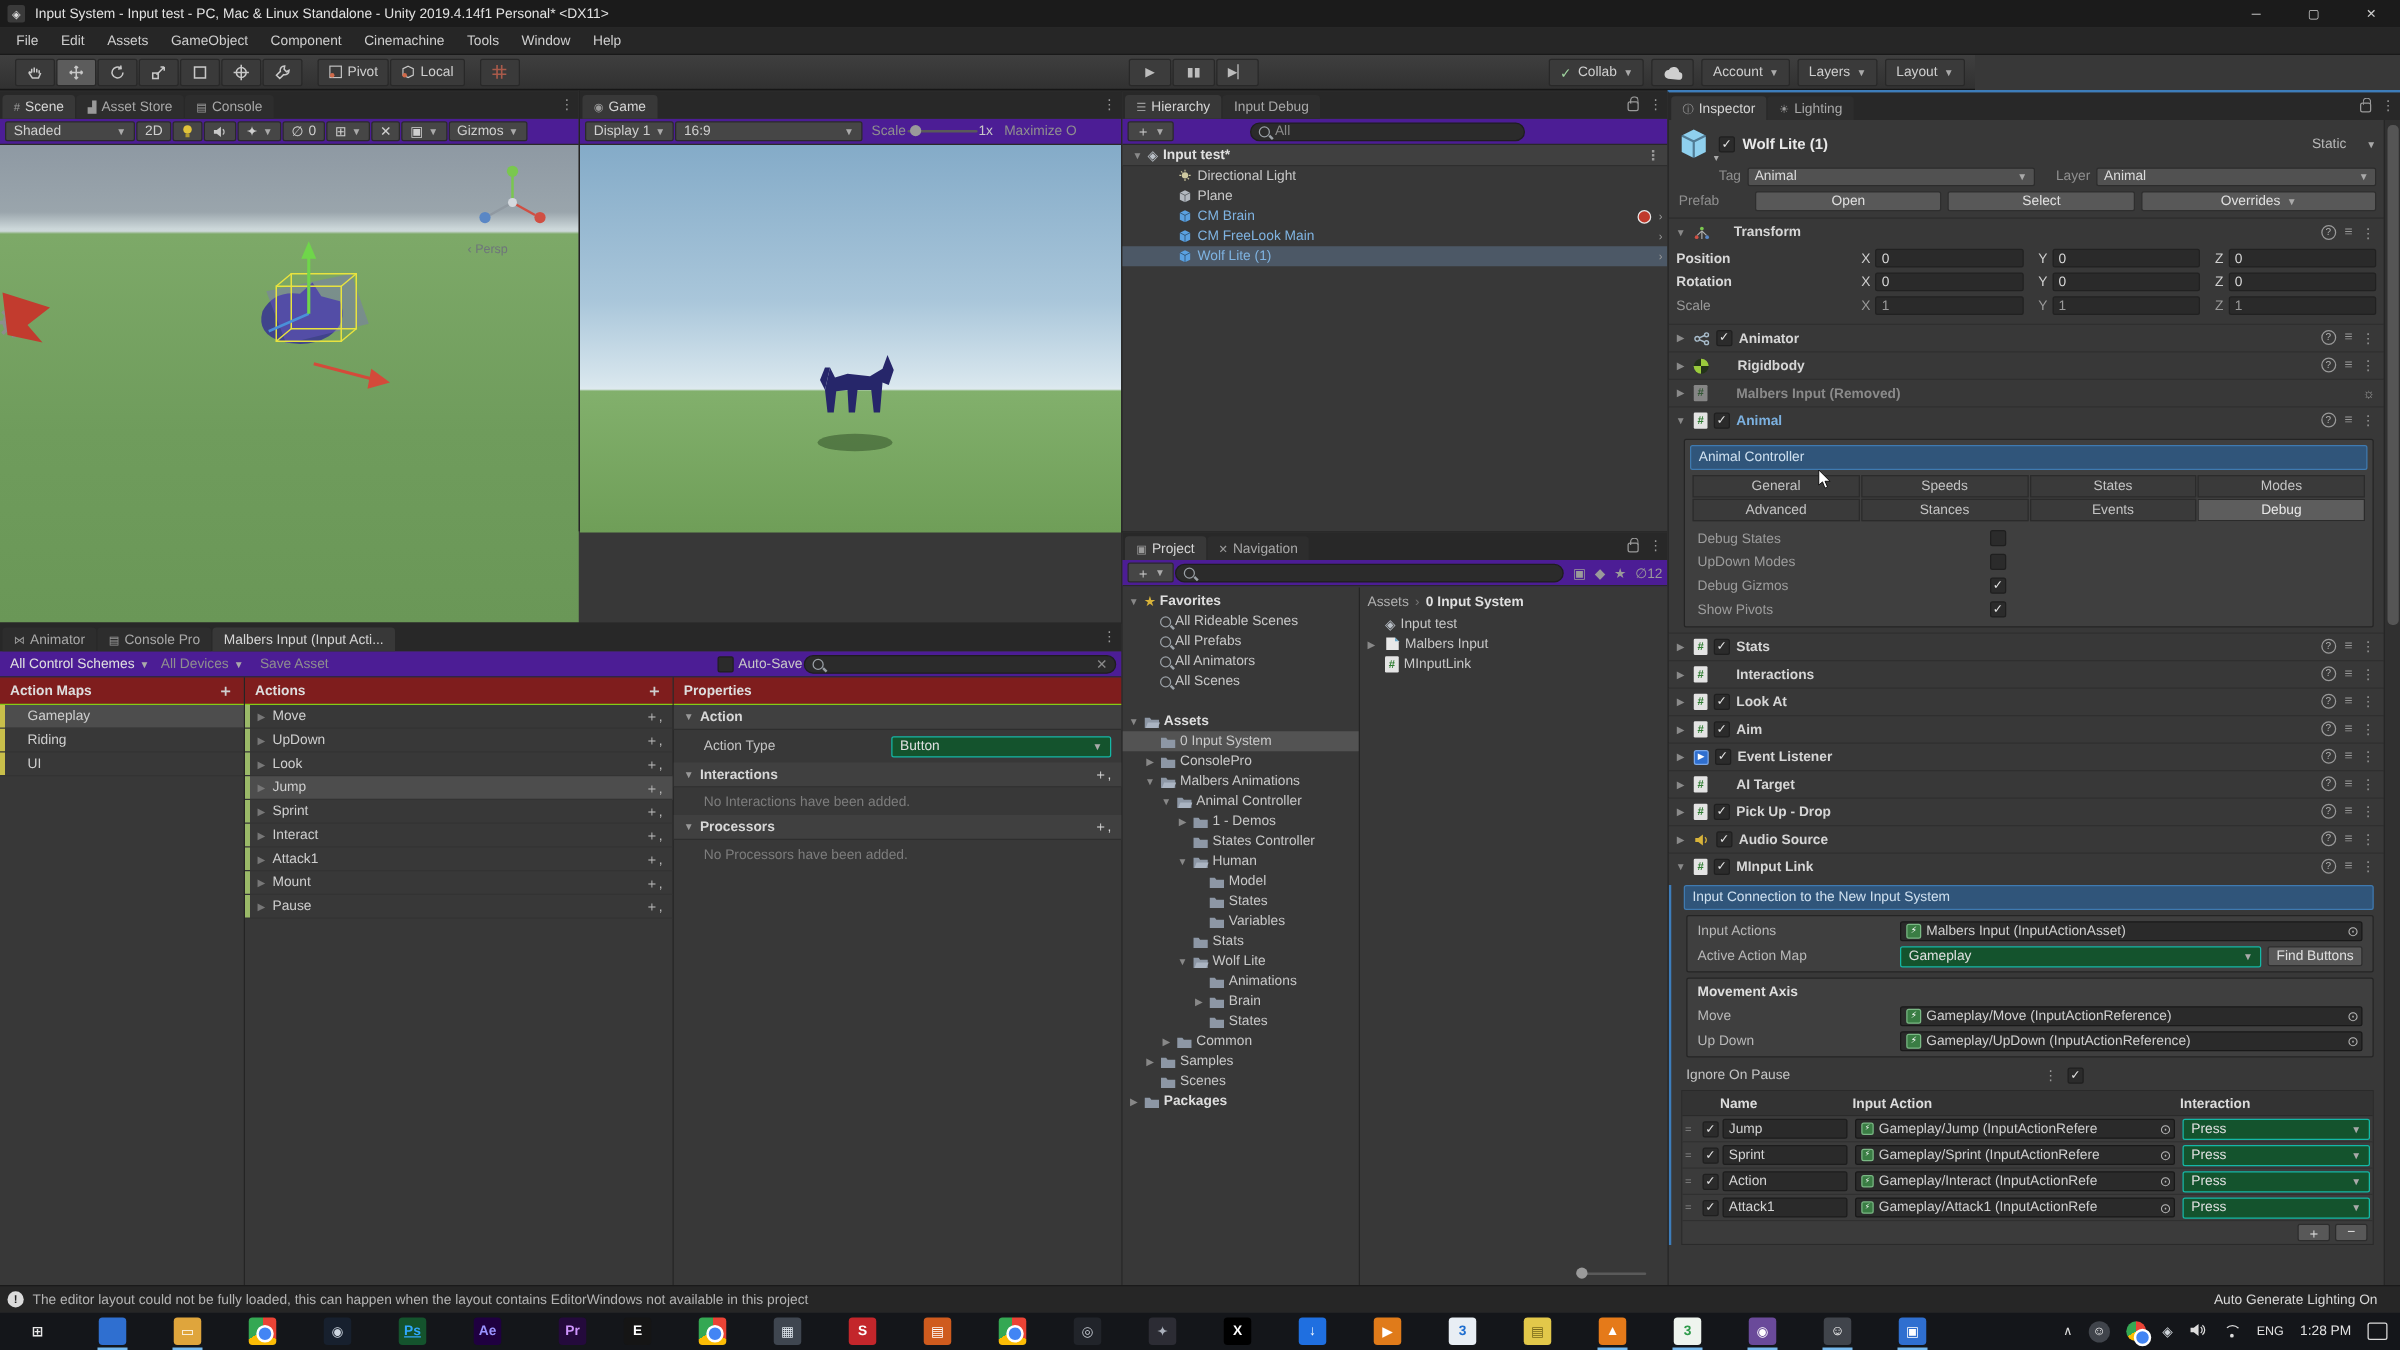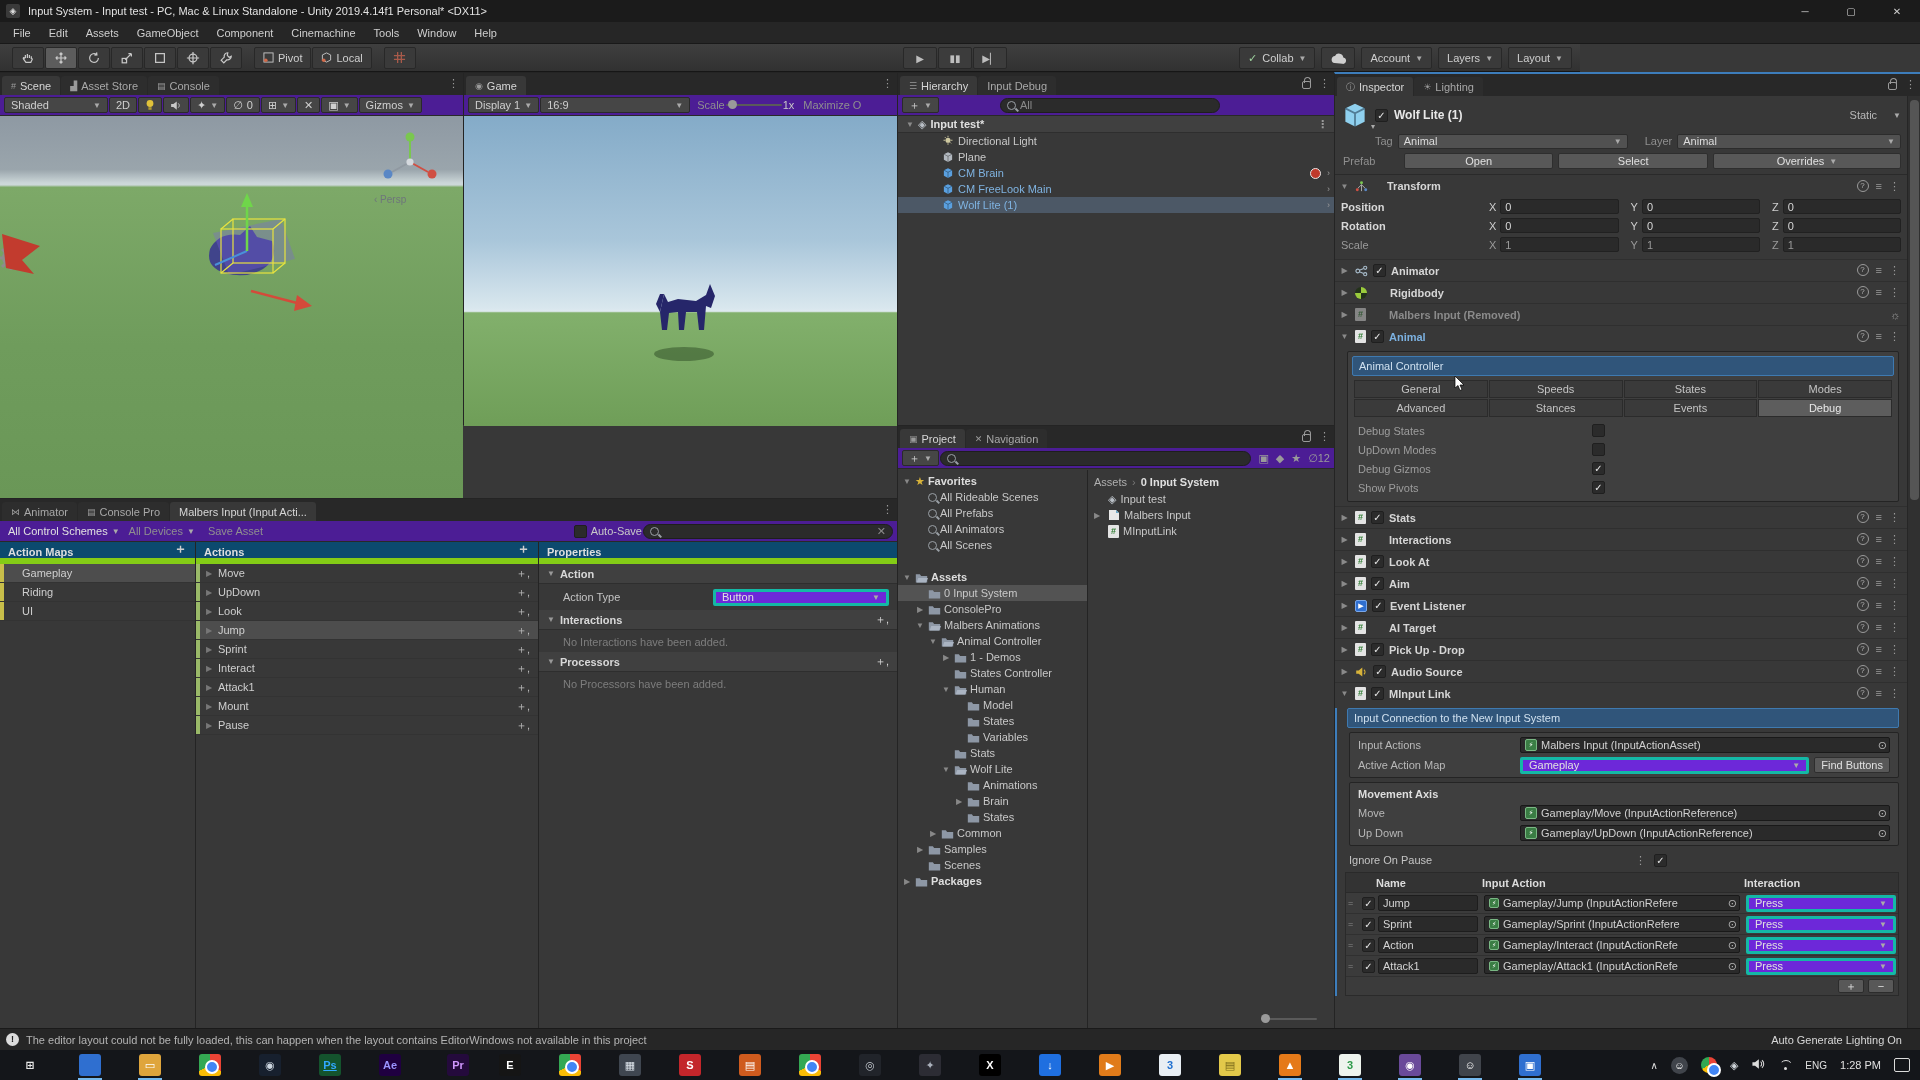--- a/index.html
+++ b/index.html
@@ -70,30 +70,30 @@
   .trow.sel{background:#535353}
   .trow.bold{font-weight:bold;color:#dedede}
   .crumb{display:flex;align-items:center;gap:5px;height:18px;color:#b0b0b0}
   .frow{height:16px;display:flex;align-items:center;gap:4px}
   .icbtns{display:flex;gap:7px;align-items:center;margin-left:6px;color:#9a9a9a}
 
   
   #actions-panel{left:0;top:498px;width:897px;height:530px;border-left:none}
   #ae-cols{position:absolute;left:0;top:43px;right:0;bottom:0}
   .aecol{position:absolute;top:0;bottom:0;border-right:1px solid #242424}
-  .aehead{height:22px;background:#0c4a6e;border-bottom:6px solid #84cc16;display:flex;align-items:flex-end;padding:0 8px;font-weight:bold;color:#dedede}
+  .aehead{height:22px;background:#7f1d1d;border-bottom:1px solid #84cc16;display:flex;align-items:center;padding:0 8px;font-weight:bold;color:#dedede}
   .aehead .plus{margin-left:auto;color:#cfcfcf;font-size:13px}
   .aerow{height:19px;display:flex;align-items:center;position:relative;padding-left:10px;border-bottom:1px solid #333;color:#cfcfcf}
   .aerow .bar{position:absolute;left:0;top:0;bottom:0;width:4px}
   .aerow.sel{background:#4d4d4d}
   .aerow .arr{width:12px;color:#777;font-size:8px}
   .aerow .plus{margin-left:auto;margin-right:8px;color:#bbb}
   .psection{height:20px;background:#404040;border-bottom:1px solid #2e2e2e;display:flex;align-items:center;gap:5px;padding:0 8px;color:#d8d8d8}
   .pempty{color:#7d7d7d;padding:6px 0 4px 24px}
-  .ddfield{height:17px;background:#6d28d9;border:3px solid #14b8a6;border-radius:2px;display:flex;align-items:center;padding:0 6px;color:#e0e0e0}
+  .ddfield{height:17px;background:#14532d;border:1px solid #14b8a6;border-radius:2px;display:flex;align-items:center;padding:0 6px;color:#e0e0e0}
   .ddfield .caret{margin-left:auto}
 
   
   #inspector-panel{left:1334px;top:72px;width:586px;height:956px;border-top:2px solid #3d7dbb;overflow:hidden}
   #insp-scroll{position:absolute;right:0;top:22px;bottom:0;width:13px;background:#303030;border-left:1px solid #262626}
   #insp-scroll .thumb{position:absolute;left:2px;top:4px;width:9px;height:400px;background:#555;border-radius:4px}
   #insp-body{position:absolute;left:0;top:22px;right:13px;bottom:0}
   .ihdr{padding:5px 6px 3px 6px;border-bottom:1px solid #2a2a2a}
   .ihdr-row1{display:flex;align-items:center;gap:6px;height:28px}
   .bigcube{position:relative;width:28px;height:28px}

